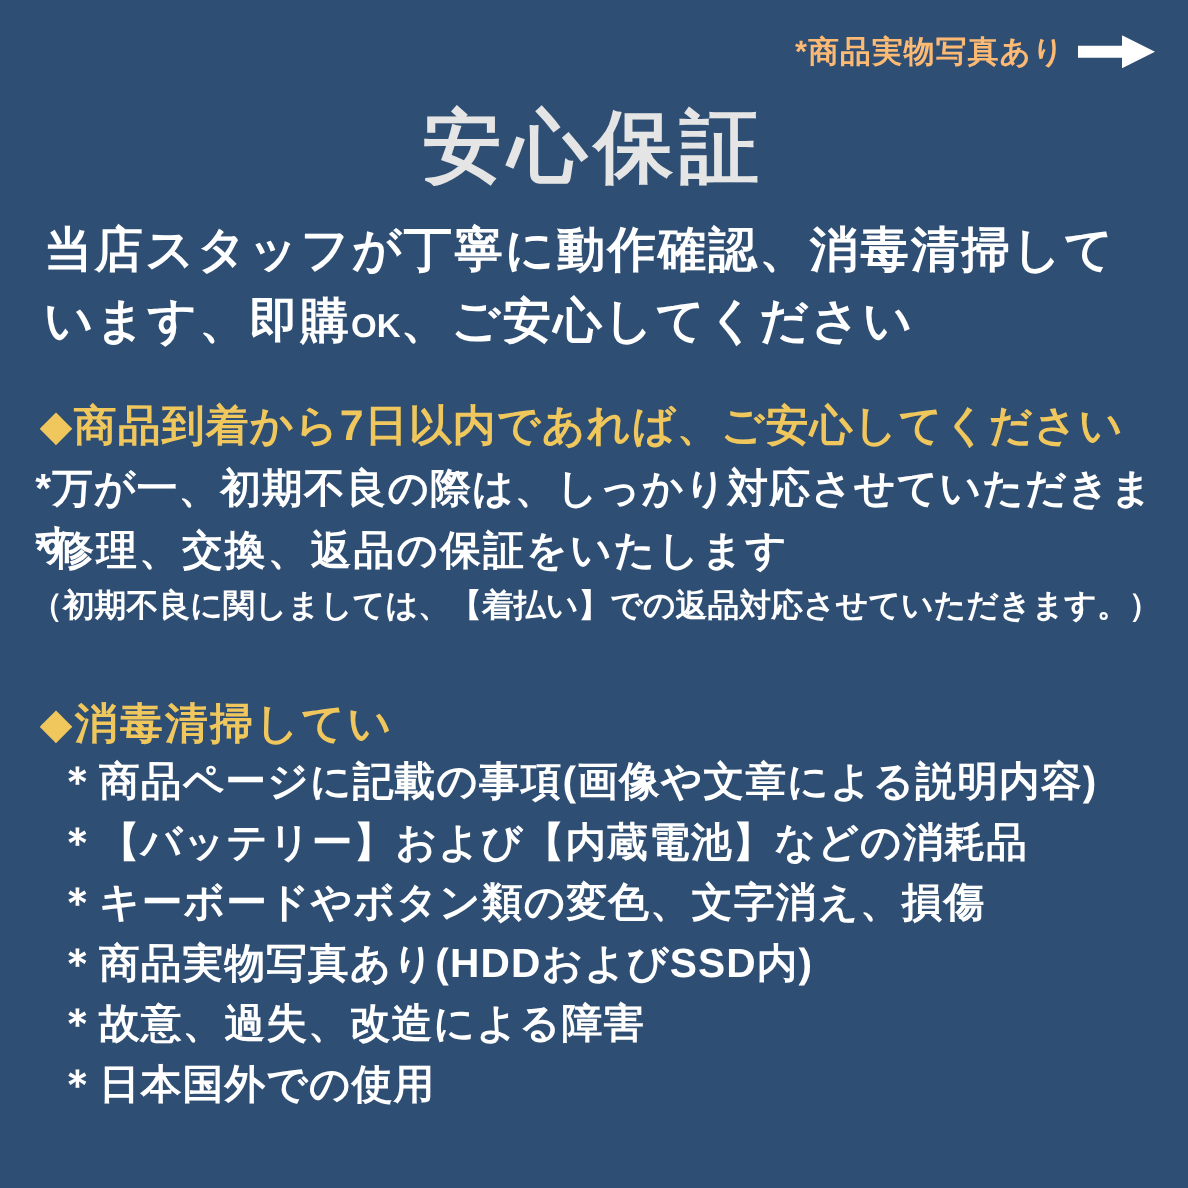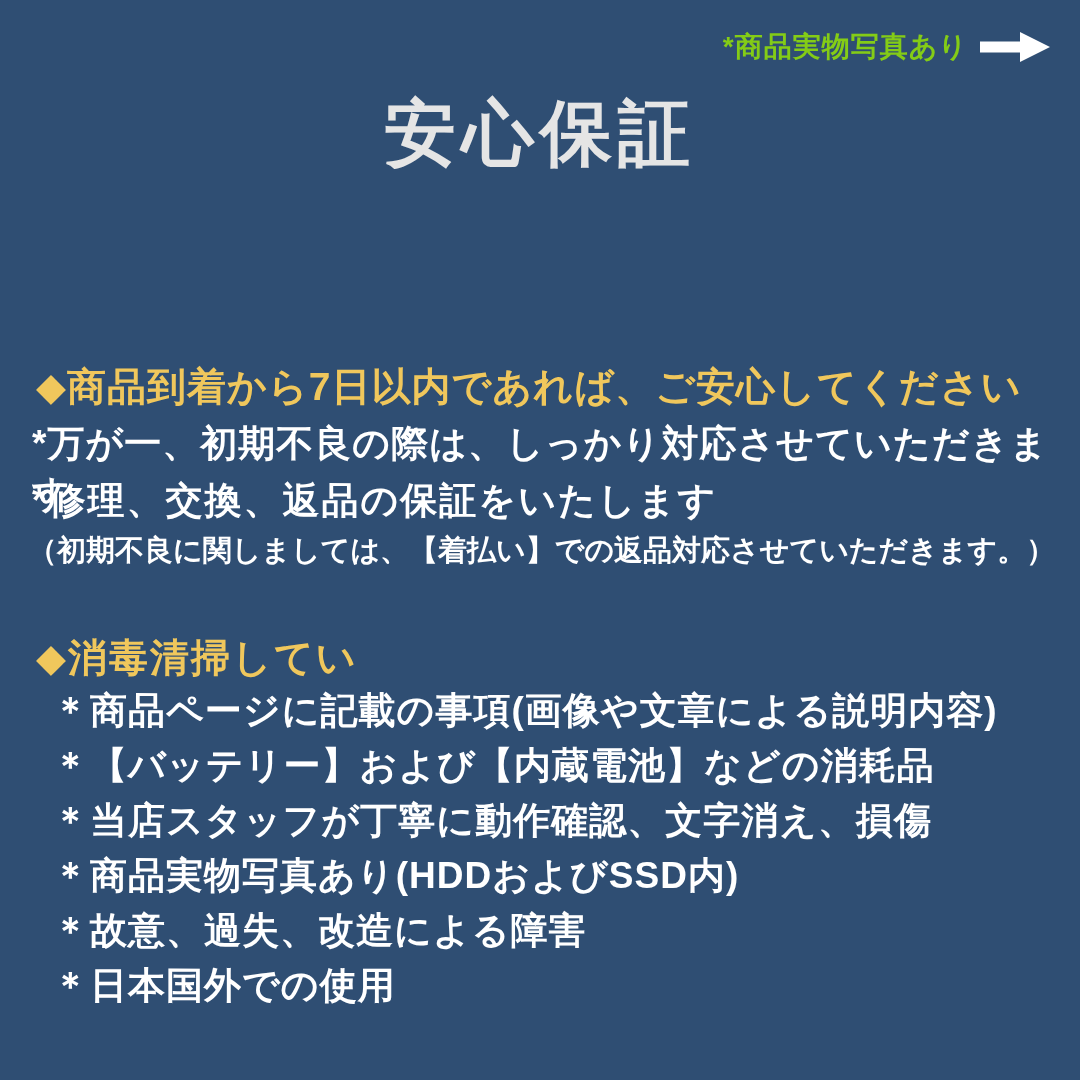--- a/index.html
+++ b/index.html
@@ -4,21 +4,21 @@
 <style>
   html,body{margin:0;padding:0;background:#2f4e73;}
   .page{
     position:relative;width:1080px;height:1080px;background:#2f4e73;
     font-family:"Liberation Sans","DejaVu Sans",sans-serif;
     font-weight:bold;color:#ffffff;overflow:hidden;
   }
   .top-note{
     position:absolute;top:28px;right:30px;
     display:flex;align-items:center;gap:12px;
-    font-size:28px;letter-spacing:1px;color:#84cc16;
+    font-size:28px;letter-spacing:1px;color:#fdba74;
   }
   .arrow-icon{display:inline-flex;align-items:center;}
   .title{
     position:absolute;top:86px;left:0;width:100%;text-align:center;
     font-family:"DejaVu Serif","Liberation Serif",serif;
     font-size:72px;color:#e5e5e5;letter-spacing:6px;
   }
   .intro{
     position:absolute;top:196px;left:40px;width:1010px;
     font-size:44px;line-height:64px;letter-spacing:2px;
@@ -47,30 +47,31 @@
     <span>*商品実物写真あり</span>
     <span class="arrow-icon">
       <svg width="70" height="30" viewBox="0 0 70 30" aria-hidden="true">
         <path d="M0 9.5 L40 9.5 L40 0 L70 15 L40 30 L40 20.5 L0 20.5 Z" fill="#ffffff"></path>
       </svg>
     </span>
   </div>
 
   <div class="title">安心保証</div>
 
+  <div class="intro"><span>当店スタッフが丁寧に動作確認、消毒清掃してい</span><span>ます、即購</span><span class="ok-small">OK</span><span>、ご安心してください</span></div>
 
   <div class="g-head">◆商品到着から7日以内であれば、ご安心してください</div>
   <div class="g-line1">*万が一、初期不良の際は、しっかり対応させていただきます</div>
   <div class="g-line2">*修理、交換、返品の保証をいたします</div>
   <div class="g-note">（初期不良に関しましては、【着払い】での返品対応させていただきます。）</div>
 
   <div class="x-head">◆消毒清掃してい</div>
 
   <div class="x-list">
     <div class="x-item">＊商品ページに記載の事項(画像や文章による説明内容)</div>
     <div class="x-item">＊【バッテリー】および【内蔵電池】などの消耗品</div>
-    <div class="x-item">＊当店スタッフが丁寧に動作確認、文字消え、損傷</div>
+    <div class="x-item">＊キーボードやボタン類の変色、文字消え、損傷</div>
     <div class="x-item">＊商品実物写真あり(HDDおよびSSD内)</div>
     <div class="x-item">＊故意、過失、改造による障害</div>
     <div class="x-item">＊日本国外での使用</div>
   </div>
 
 </div>
 
 </body></html>

